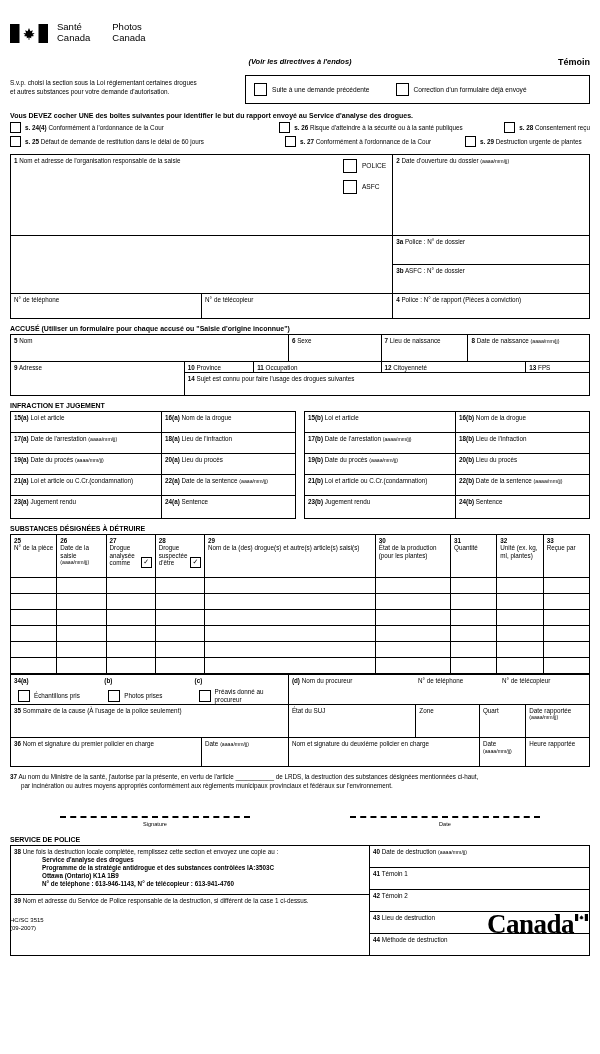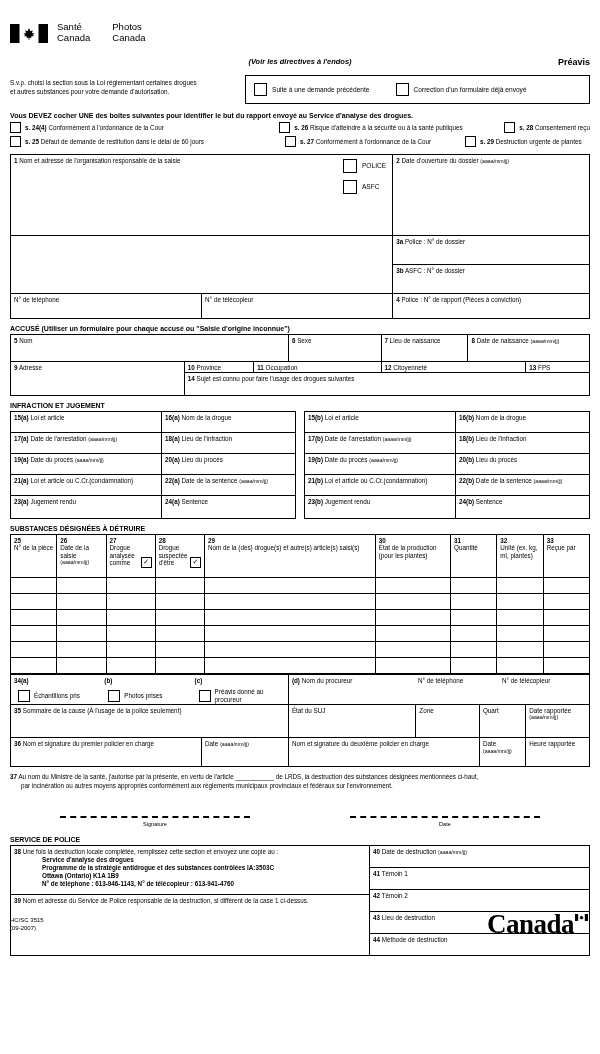--- a/index.html
+++ b/index.html
@@ -103,21 +103,21 @@
       </div>
       <div class="col">
         <div>Photos</div>
         <div>Canada</div>
       </div>
     </div>
   </div>
 
   <div class="title-row">
     <div class="sub-title">(Voir les directives à l'endos)</div>
-    <div class="protege">Préavis</div>
+    <div class="protege">Témoin</div>
   </div>
 
   <div class="intro">
     <div class="intro-left">
       <div>S.v.p. choisi la section sous la Loi réglementant certaines drogues</div>
       <div>et autres substances pour votre demande d'autorisation.</div>
     </div>
     <div class="intro-box">
       <span class="cbx"></span>
       <span class="lbl">Suite à une demande précédente</span>

